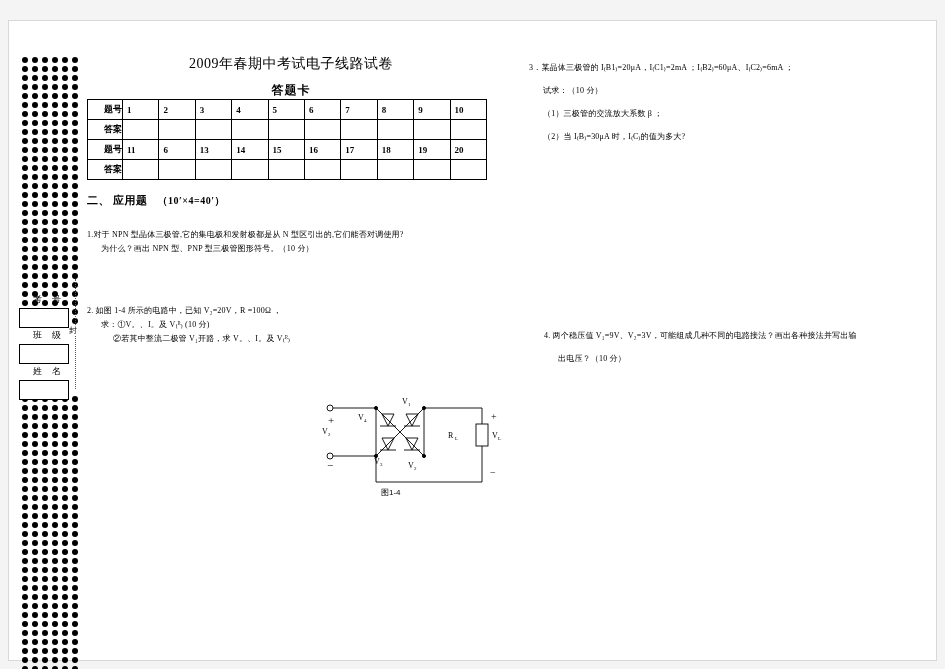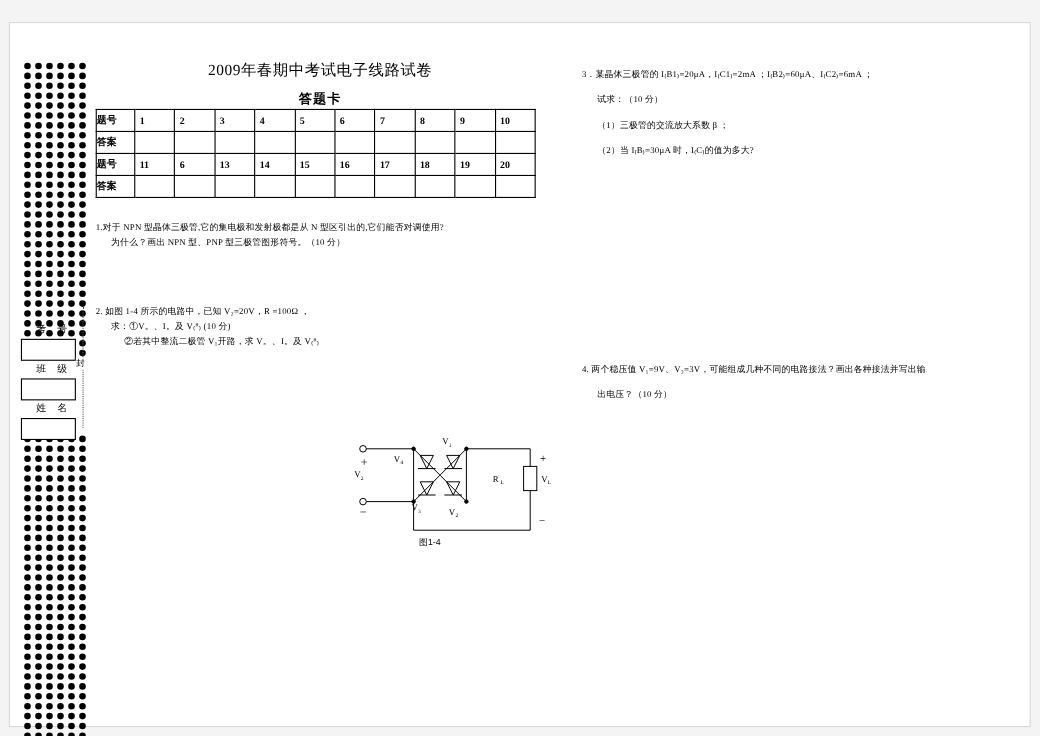--- a/index.html
+++ b/index.html
@@ -138,41 +138,41 @@
     border: 1px solid #000;
     height: 19px;
     font-size: 9px;
     font-weight: bold;
     padding: 0 0 0 4px;
     vertical-align: middle;
     font-family: "Liberation Serif", serif;
   }
   #answer-table td.rowhead {
     width: 34px;
-    text-align: left;
+    text-align: right;
     padding: 0;
     font-size: 9px;
     letter-spacing: 0px;
   }
 
   
   .question {
     font-size: 8px;
     line-height: 1.75;
     color: #000;
     font-family: Liberation Serif, serif;
     letter-spacing: 0.2px;
   }
   .q-line { display: block; white-space: nowrap; }
   .q-indent { padding-left: 14px; }
   .q-indent2 { padding-left: 26px; }
   #q1 { margin-top: 20px; }
   #q2 { margin-top: 48px; }
   #q3 { margin-top: 0; }
-  #q4 { margin-top: 185px; }
+  #q4 { margin-top: 185px; margin-left: 15px; }
   .q3-line, .q4-line { display: block; margin-bottom: 9px; white-space: nowrap; }
 
   
   #circuit-figure {
     position: absolute;
     left: 305px;
     top: 373px;
     width: 190px;
     height: 108px;
   }
@@ -634,20 +634,23 @@
           <td></td>
           <td></td>
           <td></td>
           <td></td>
           <td></td>
           <td></td>
         </tr>
       </tbody>
         </table>
 
+      <div class="section-heading">
+        <span class="sec-num">二、</span><span>应用题</span><span class="sec-pts">（10′×4=40′）</span>
+      </div>
 
       <div class="question" id="q1">
         <span class="q-line">1.对于 NPN 型晶体三极管,它的集电极和发射极都是从 N 型区引出的,它们能否对调使用?</span>
         <span class="q-line q-indent">为什么？画出 NPN 型、PNP 型三极管图形符号。（10 分）</span>
       </div>
 
       <div class="question" id="q2">
         <span class="q-line">2. 如图 1-4 所示的电路中，已知 V₂=20V，R =100Ω ，</span>
         <span class="q-line q-indent">求：①V。、I。及 V₍ᴿ₎ (10 分)</span>
         <span class="q-line q-indent2">②若其中整流二极管 V₁开路，求 V。、I。及 V₍ᴿ₎</span>

